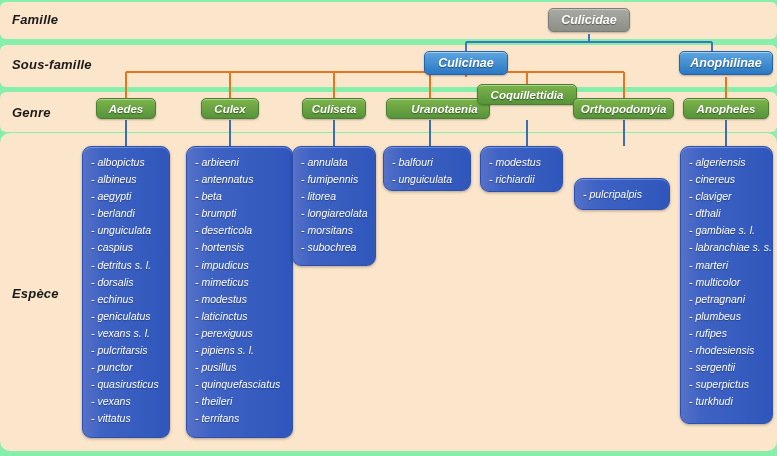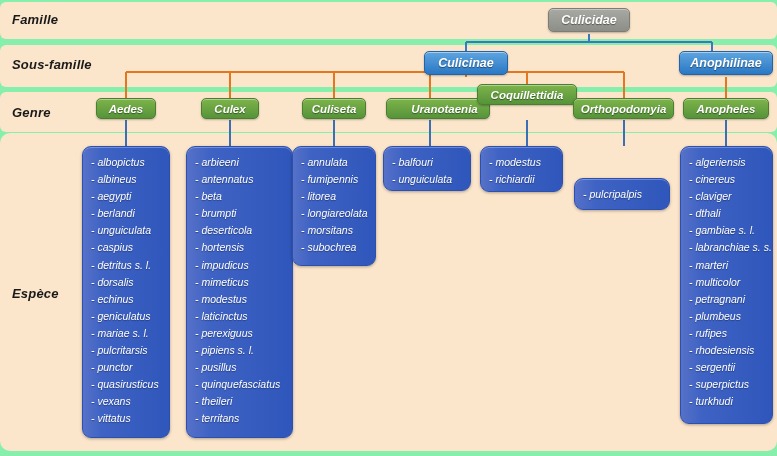--- a/index.html
+++ b/index.html
@@ -156,21 +156,21 @@
       <div class="species-item">- albopictus</div>
       <div class="species-item">- albineus</div>
       <div class="species-item">- aegypti</div>
       <div class="species-item">- berlandi</div>
       <div class="species-item">- unguiculata</div>
       <div class="species-item">- caspius</div>
       <div class="species-item">- detritus s. l.</div>
       <div class="species-item">- dorsalis</div>
       <div class="species-item">- echinus</div>
       <div class="species-item">- geniculatus</div>
-      <div class="species-item">- mariae s. l.</div>
+      <div class="species-item">- vexans s. l.</div>
       <div class="species-item">- pulcritarsis</div>
       <div class="species-item">- punctor</div>
       <div class="species-item">- quasirusticus</div>
       <div class="species-item">- vexans</div>
       <div class="species-item">- vittatus</div>
     </div>
   <div class="species-box" style="left:186px;top:146px;width:107px;height:292px;">
       <div class="species-item">- arbieeni</div>
       <div class="species-item">- antennatus</div>
       <div class="species-item">- beta</div>

